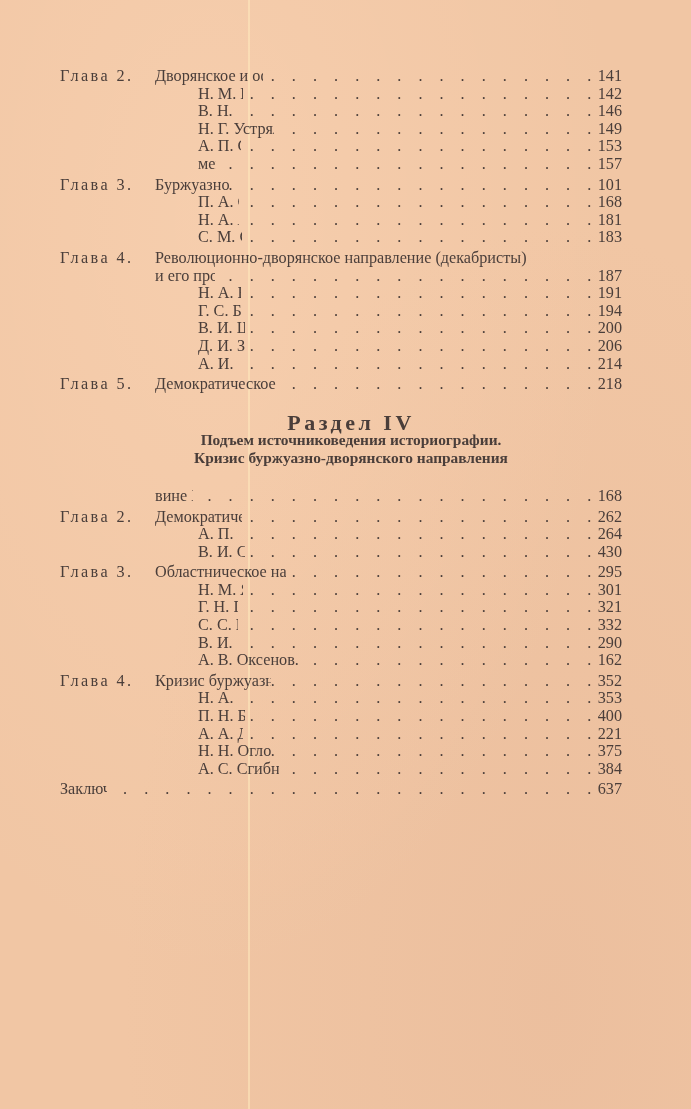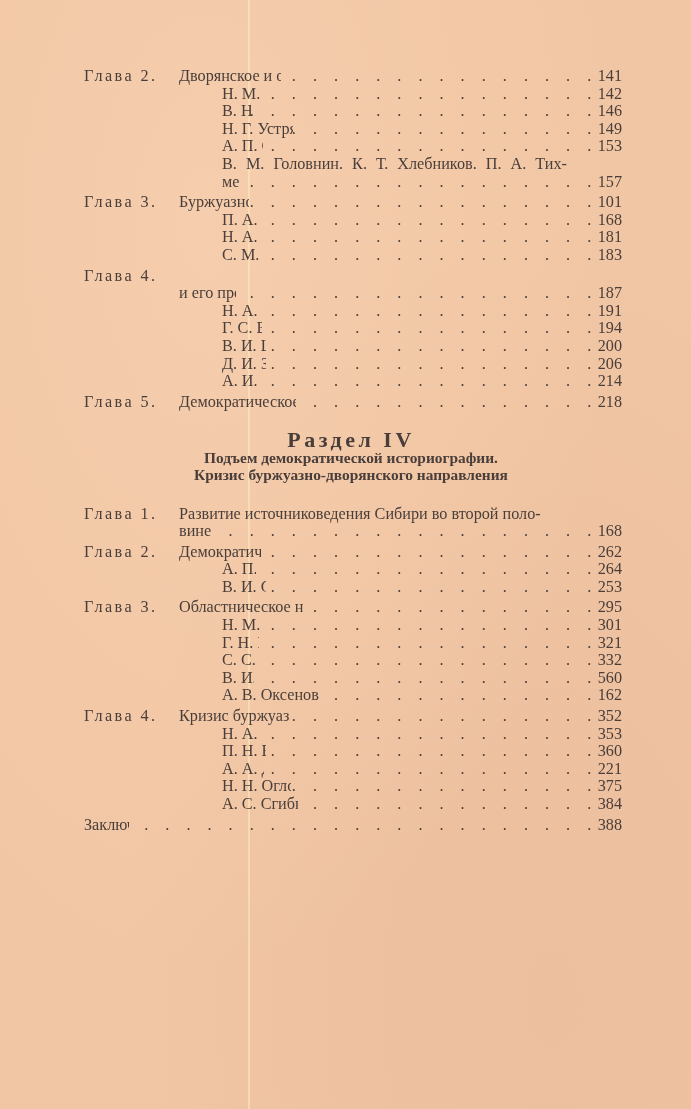--- a/index.html
+++ b/index.html
@@ -31,21 +31,20 @@
       left: 60px;
       top: 68px;
       width: 562px;
       font-size: 16.2px;
       line-height: 17.6px;
     }
     .row {
       display: flex;
       align-items: center;
       white-space: nowrap;
-      margin-left: 24px;
     }
     .chapter {
       margin-top: 3px;
     }
     .chapter:first-child { margin-top: 0; }
     .label {
       width: 95px;
       flex: 0 0 95px;
       letter-spacing: 2.4px;
     }
@@ -115,23 +114,20 @@
         <span class="text">Н. Г. Устрялов. Ф. А. Волегов</span>
         <span class="leader">. . . . . . . . . . . . . . . . . . . . . . . . . . . . . . . . . . . . . . . . .</span>
         <span class="page">149</span>
       </div>
       <div class="row indent-sub">
         <span class="text">А. П. Степанов</span>
         <span class="leader">. . . . . . . . . . . . . . . . . . . . . . . . . . . . . . . . . . . . . . . . .</span>
         <span class="page">153</span>
       </div>
       <div class="row indent-sub">
-        <span class="text wrapline">В. М. Головнин. К. Т. Хлебников. П. А. Тих-</span>
-      </div>
-      <div class="row indent-sub">
         <span class="text">менев</span>
         <span class="leader">. . . . . . . . . . . . . . . . . . . . . . . . . . . . . . . . . . . . . . . . .</span>
         <span class="page">157</span>
       </div>
       <div class="row chapter">
         <span class="label">Глава 3.</span>
         <span class="text">Буржуазное направление</span>
         <span class="leader">. . . . . . . . . . . . . . . . . . . . . . . . . . . . . . . . . . . . . . . . .</span>
         <span class="page">101</span>
       </div>
@@ -145,20 +141,21 @@
         <span class="leader">. . . . . . . . . . . . . . . . . . . . . . . . . . . . . . . . . . . . . . . . .</span>
         <span class="page">181</span>
       </div>
       <div class="row indent-sub">
         <span class="text">С. М. Соловьев</span>
         <span class="leader">. . . . . . . . . . . . . . . . . . . . . . . . . . . . . . . . . . . . . . . . .</span>
         <span class="page">183</span>
       </div>
       <div class="row chapter">
         <span class="label">Глава 4.</span>
+        <span class="text">Революционно-дворянское направление (декабристы)</span>
       </div>
       <div class="row indent-title">
         <span class="text">и его продолжатели</span>
         <span class="leader">. . . . . . . . . . . . . . . . . . . . . . . . . . . . . . . . . . . . . . . . .</span>
         <span class="page">187</span>
       </div>
       <div class="row indent-sub">
         <span class="text">Н. А. Бестужев</span>
         <span class="leader">. . . . . . . . . . . . . . . . . . . . . . . . . . . . . . . . . . . . . . . . .</span>
         <span class="page">191</span>
@@ -186,49 +183,45 @@
       <div class="row chapter">
         <span class="label">Глава 5.</span>
         <span class="text">Демократическое направление. П. И. Небольсин</span>
         <span class="leader">. . . . . . . . . . . . . . . . . . . . . . . . . . . . . . . . . . . . . . . . .</span>
         <span class="page">218</span>
       </div>
     </div>
 
   <div class="section-head">
     <div class="sec-label">Раздел IV</div>
-    <div>Подъем демократической историографии.</div>
+    <div>Подъем источниковедения историографии.</div>
     <div>Кризис буржуазно-дворянского направления</div>
   </div>
 
   <div id="part2">
-      <div class="row chapter">
-        <span class="label">Глава 1.</span>
-        <span class="text">Развитие источниковедения Сибири во второй поло-</span>
-      </div>
       <div class="row indent-title">
         <span class="text">вине XIX в.</span>
         <span class="leader">. . . . . . . . . . . . . . . . . . . . . . . . . . . . . . . . . . . . . . . . .</span>
         <span class="page">168</span>
       </div>
       <div class="row chapter">
         <span class="label">Глава 2.</span>
         <span class="text">Демократическое направление</span>
         <span class="leader">. . . . . . . . . . . . . . . . . . . . . . . . . . . . . . . . . . . . . . . . .</span>
         <span class="page">262</span>
       </div>
       <div class="row indent-sub">
         <span class="text">А. П. Щапов</span>
         <span class="leader">. . . . . . . . . . . . . . . . . . . . . . . . . . . . . . . . . . . . . . . . .</span>
         <span class="page">264</span>
       </div>
       <div class="row indent-sub">
         <span class="text">В. И. Семевский</span>
         <span class="leader">. . . . . . . . . . . . . . . . . . . . . . . . . . . . . . . . . . . . . . . . .</span>
-        <span class="page">253</span>
+        <span class="page">430</span>
       </div>
       <div class="row chapter">
         <span class="label">Глава 3.</span>
         <span class="text">Областническое направление (60—90-е годы XIX в.)</span>
         <span class="leader">. . . . . . . . . . . . . . . . . . . . . . . . . . . . . . . . . . . . . . . . .</span>
         <span class="page">295</span>
       </div>
       <div class="row indent-sub">
         <span class="text">Н. М. Ядринцев</span>
         <span class="leader">. . . . . . . . . . . . . . . . . . . . . . . . . . . . . . . . . . . . . . . . .</span>
@@ -240,42 +233,42 @@
         <span class="page">321</span>
       </div>
       <div class="row indent-sub">
         <span class="text">С. С. Шашков</span>
         <span class="leader">. . . . . . . . . . . . . . . . . . . . . . . . . . . . . . . . . . . . . . . . .</span>
         <span class="page">332</span>
       </div>
       <div class="row indent-sub">
         <span class="text">В. И. Вагин</span>
         <span class="leader">. . . . . . . . . . . . . . . . . . . . . . . . . . . . . . . . . . . . . . . . .</span>
-        <span class="page">560</span>
+        <span class="page">290</span>
       </div>
       <div class="row indent-sub">
         <span class="text">А. В. Оксенов. И. И. Тыжнов. И. В. Щеглов</span>
         <span class="leader">. . . . . . . . . . . . . . . . . . . . . . . . . . . . . . . . . . . . . . . . .</span>
         <span class="page">162</span>
       </div>
       <div class="row chapter">
         <span class="label">Глава 4.</span>
         <span class="text">Кризис буржуазно-дворянского направления</span>
         <span class="leader">. . . . . . . . . . . . . . . . . . . . . . . . . . . . . . . . . . . . . . . . .</span>
         <span class="page">352</span>
       </div>
       <div class="row indent-sub">
         <span class="text">Н. А. Фирсов</span>
         <span class="leader">. . . . . . . . . . . . . . . . . . . . . . . . . . . . . . . . . . . . . . . . .</span>
         <span class="page">353</span>
       </div>
       <div class="row indent-sub">
         <span class="text">П. Н. Буцинский</span>
         <span class="leader">. . . . . . . . . . . . . . . . . . . . . . . . . . . . . . . . . . . . . . . . .</span>
-        <span class="page">360</span>
+        <span class="page">400</span>
       </div>
       <div class="row indent-sub">
         <span class="text">А. А. Дмитриев</span>
         <span class="leader">. . . . . . . . . . . . . . . . . . . . . . . . . . . . . . . . . . . . . . . . .</span>
         <span class="page">221</span>
       </div>
       <div class="row indent-sub">
         <span class="text">Н. Н. Оглоблин. Н. Н. Бакай</span>
         <span class="leader">. . . . . . . . . . . . . . . . . . . . . . . . . . . . . . . . . . . . . . . . .</span>
         <span class="page">375</span>
@@ -283,15 +276,15 @@
       <div class="row indent-sub">
         <span class="text">А. С. Сгибнев. В. К. Андриевич</span>
         <span class="leader">. . . . . . . . . . . . . . . . . . . . . . . . . . . . . . . . . . . . . . . . .</span>
         <span class="page">384</span>
       </div>
     </div>
 
   <div class="row conclusion">
     <span class="text">Заключение</span>
     <span class="leader">. . . . . . . . . . . . . . . . . . . . . . . . . . . . . . . . . . . . . . . . .</span>
-    <span class="page">388</span>
+    <span class="page">637</span>
   </div>
 </div>
 
 </body></html>

